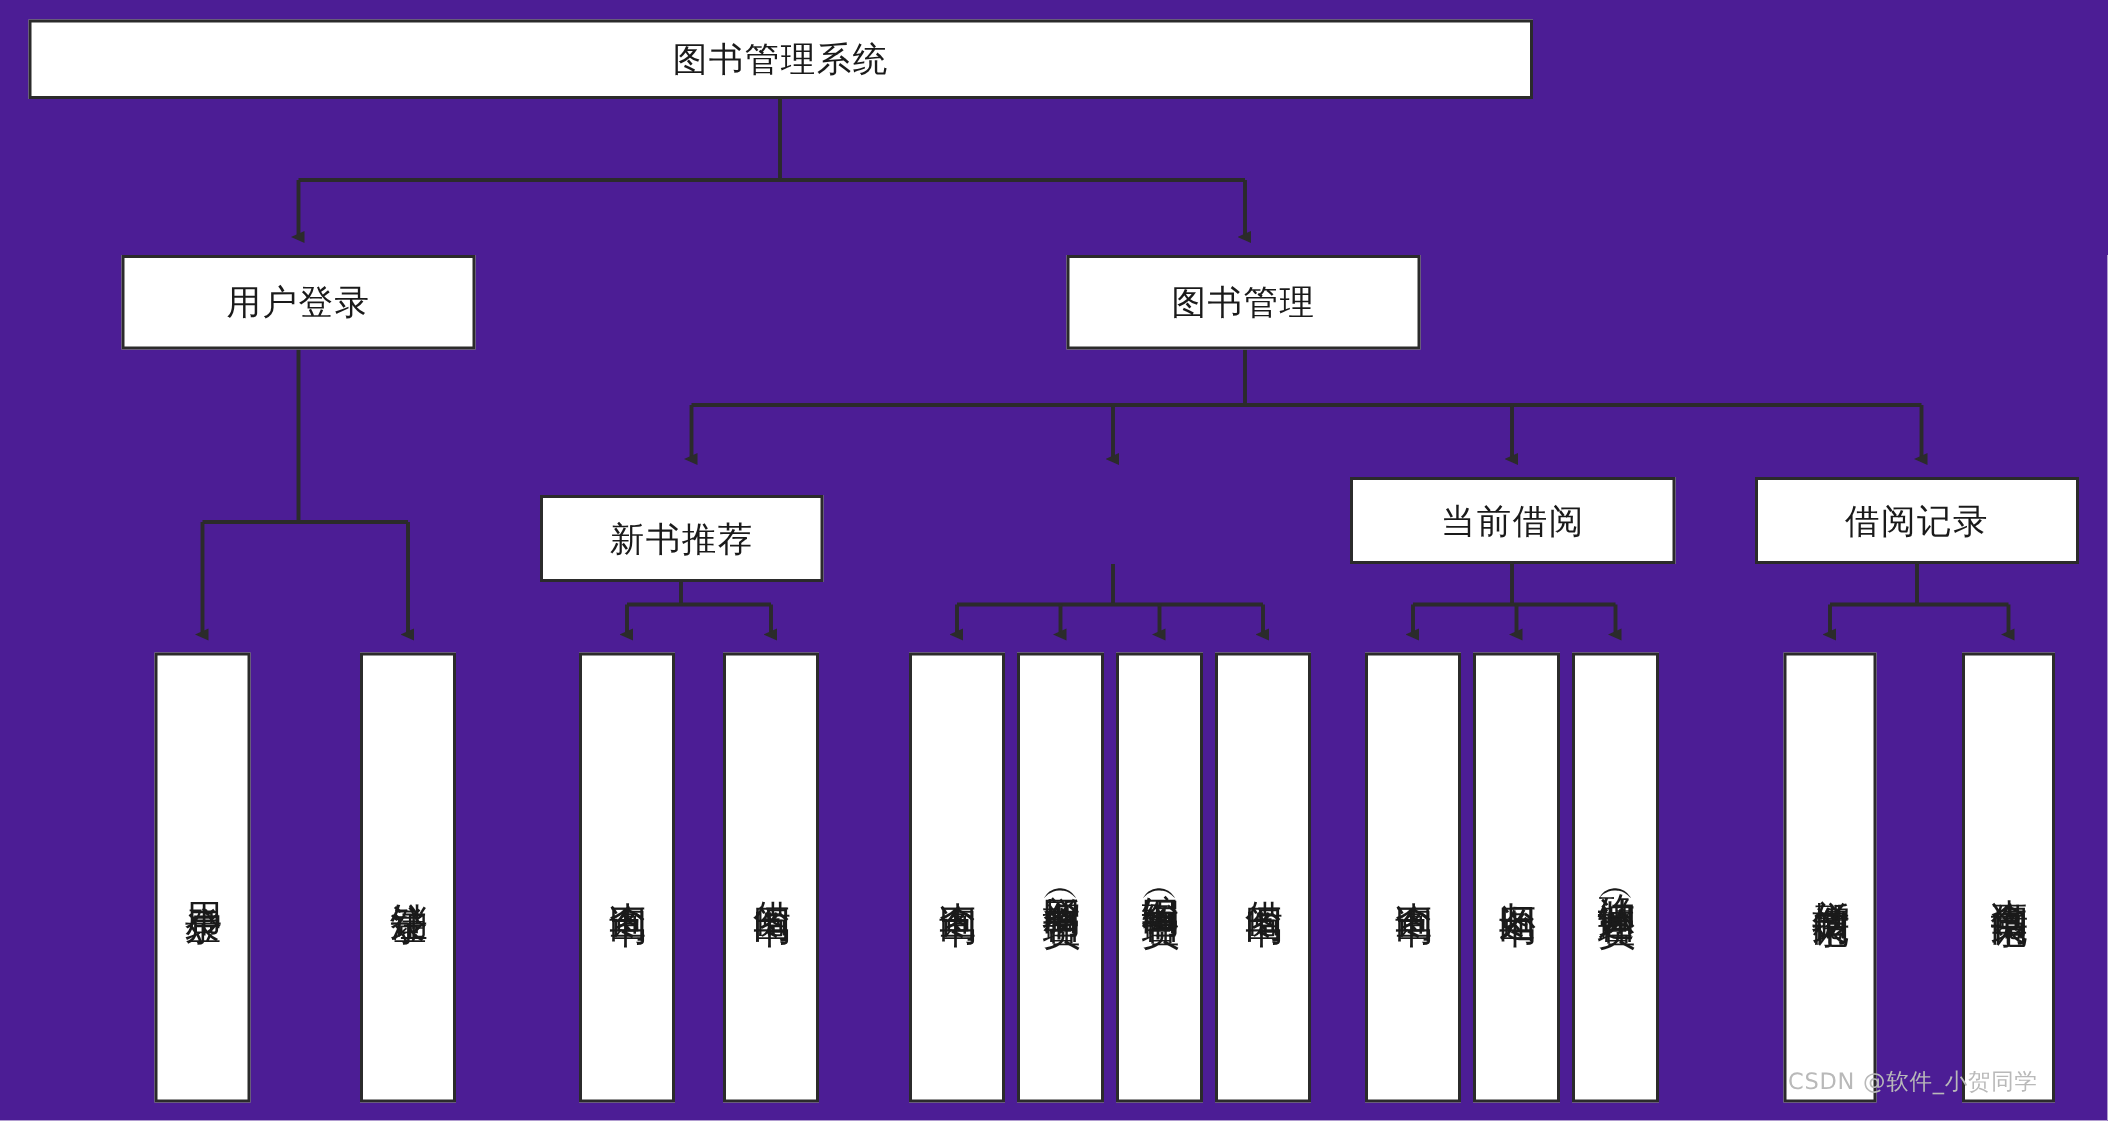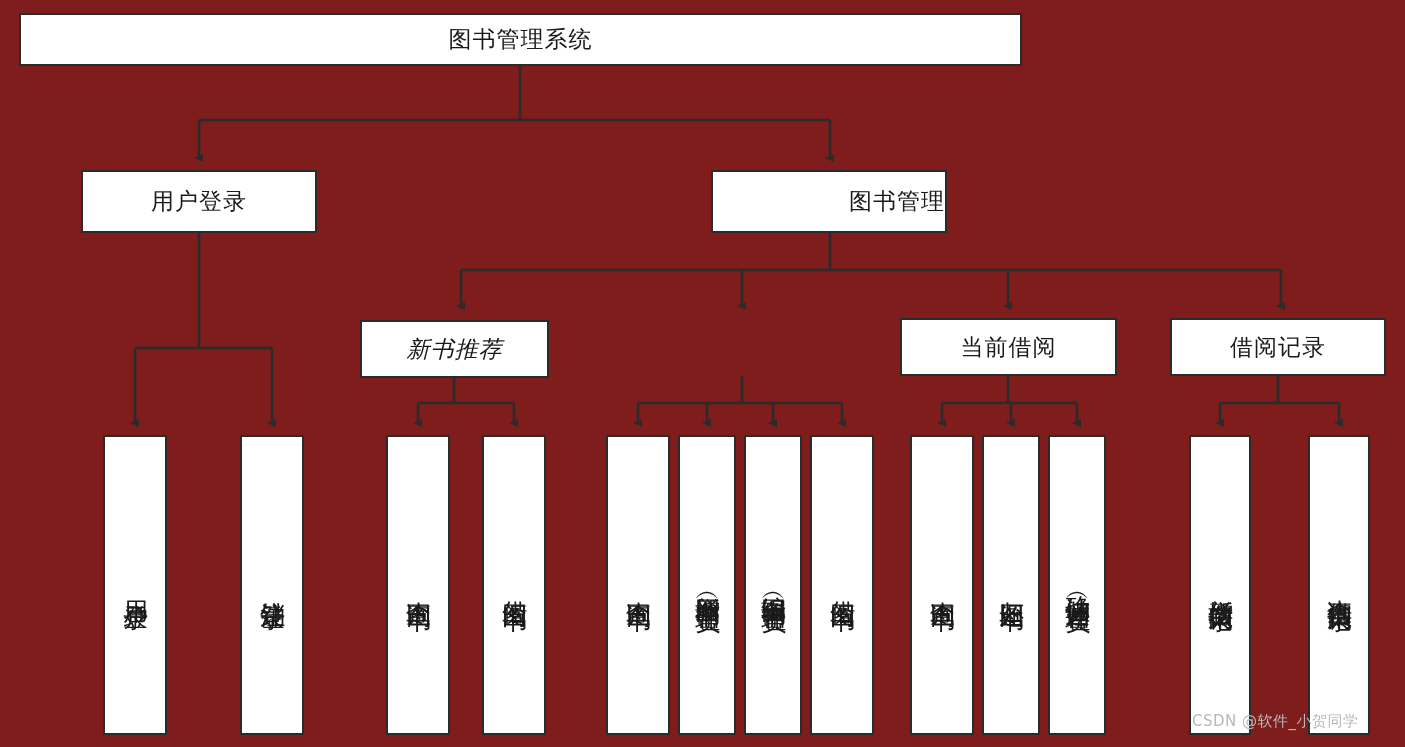--- a/index.html
+++ b/index.html
@@ -7,21 +7,21 @@
     padding: 0;
     background: #ffffff;
   }
   body {
     font-family: "DejaVu Sans", "Liberation Sans", sans-serif;
   }
   #canvas {
     position: relative;
     width: 1405px;
     height: 747px;
-    background: #7f1d1d;
+    background: #4c1d95;
     overflow: hidden;
   }
   #diagram-svg {
     position: absolute;
     left: 0;
     top: 0;
     width: 1405px;
     height: 747px;
   }
   .node {
@@ -115,25 +115,25 @@
     </g>
   </svg>
 
   <div class="node horiz" style="left:19px; top:13px; width:1003px; height:53px;">
     <span>图书管理系统</span>
   </div>
 
   <div class="node horiz" style="left:81px; top:170px; width:236px; height:63px;">
     <span>用户登录</span>
   </div>
-  <div class="node horiz" style="left:711px; top:170px; width:236px; height:63px;justify-content:flex-end;">
+  <div class="node horiz" style="left:711px; top:170px; width:236px; height:63px;">
     <span>图书管理</span>
   </div>
 
-  <div class="node horiz" style="left:360px; top:320px; width:189px; height:58px;font-style:italic;">
+  <div class="node horiz" style="left:360px; top:330px; width:189px; height:58px;">
     <span>新书推荐</span>
   </div>
   <div class="node horiz" style="left:1170px; top:318px; width:216px; height:58px;">
     <span>借阅记录</span>
   </div>
   <div class="node horiz" style="left:900px; top:318px; width:217px; height:58px;">
     <span>当前借阅</span>
   </div>
 
   <div class="node vert" style="left:103px; top:435px; width:64px; height:300px;">

